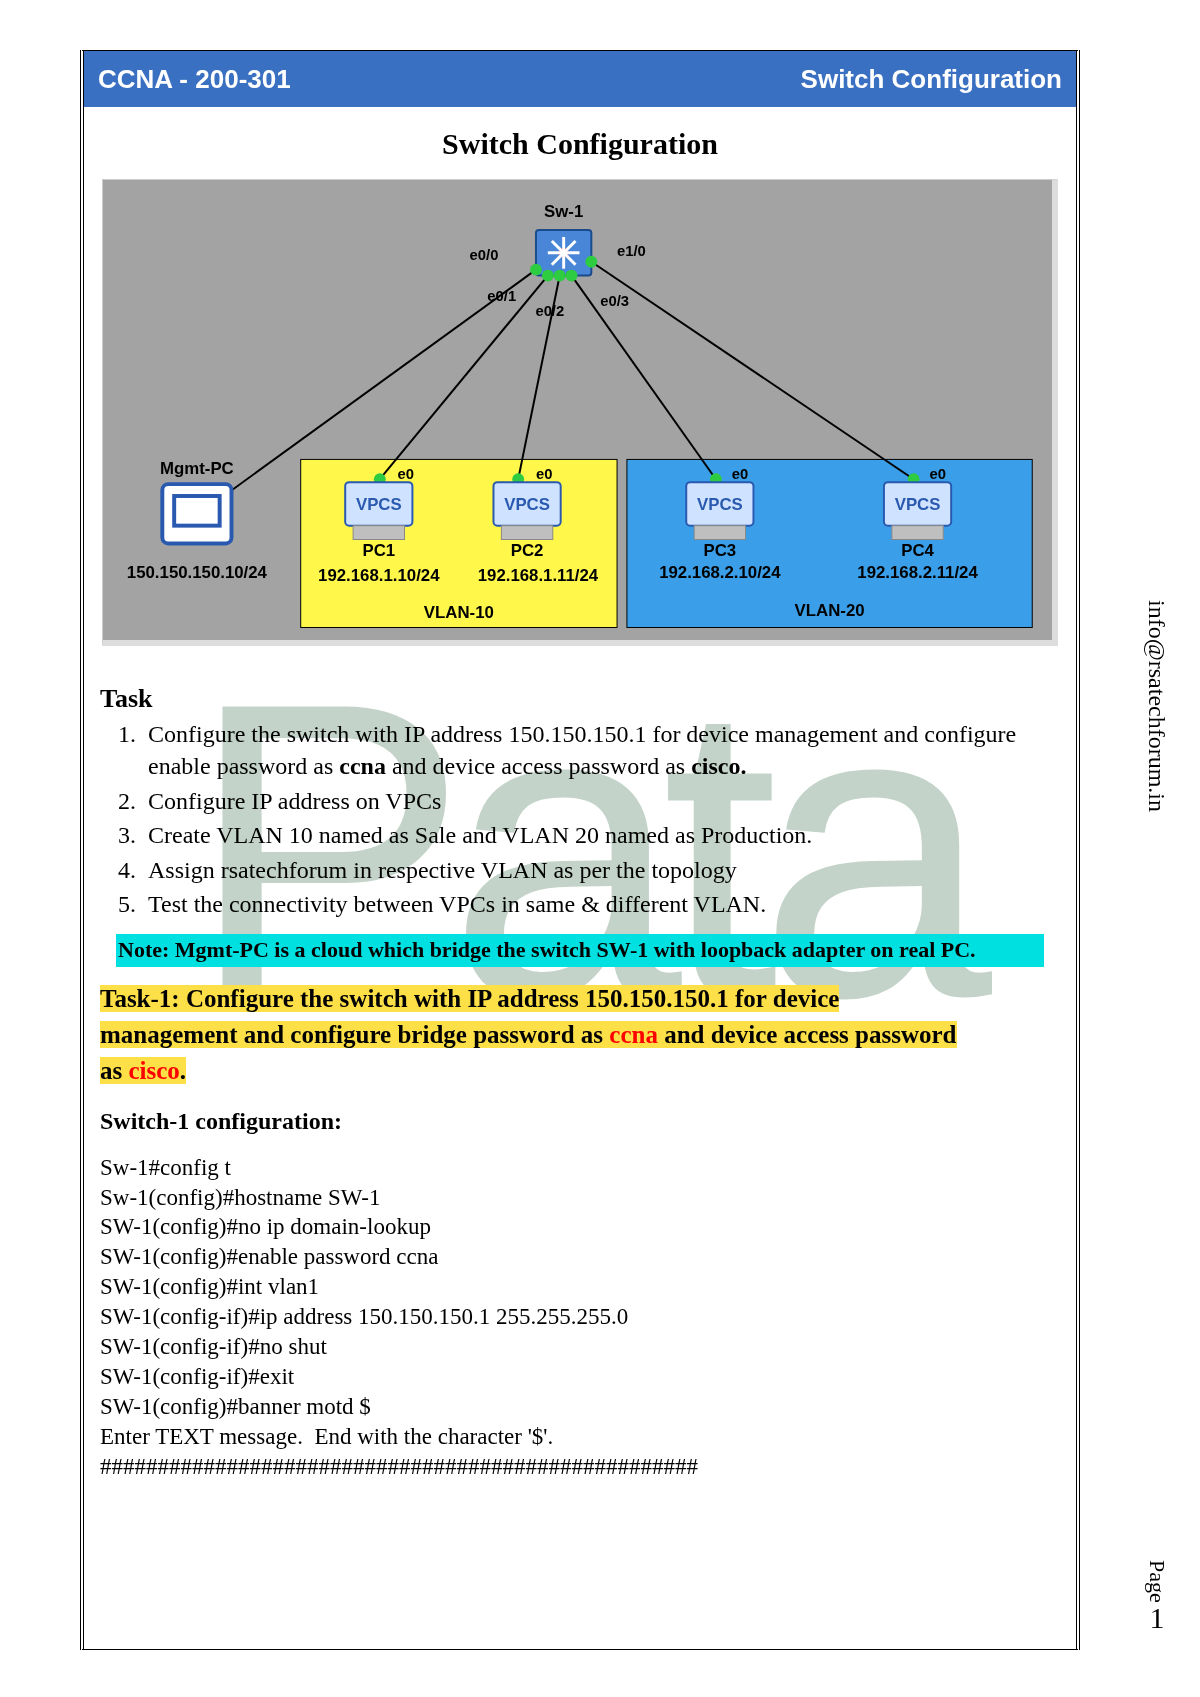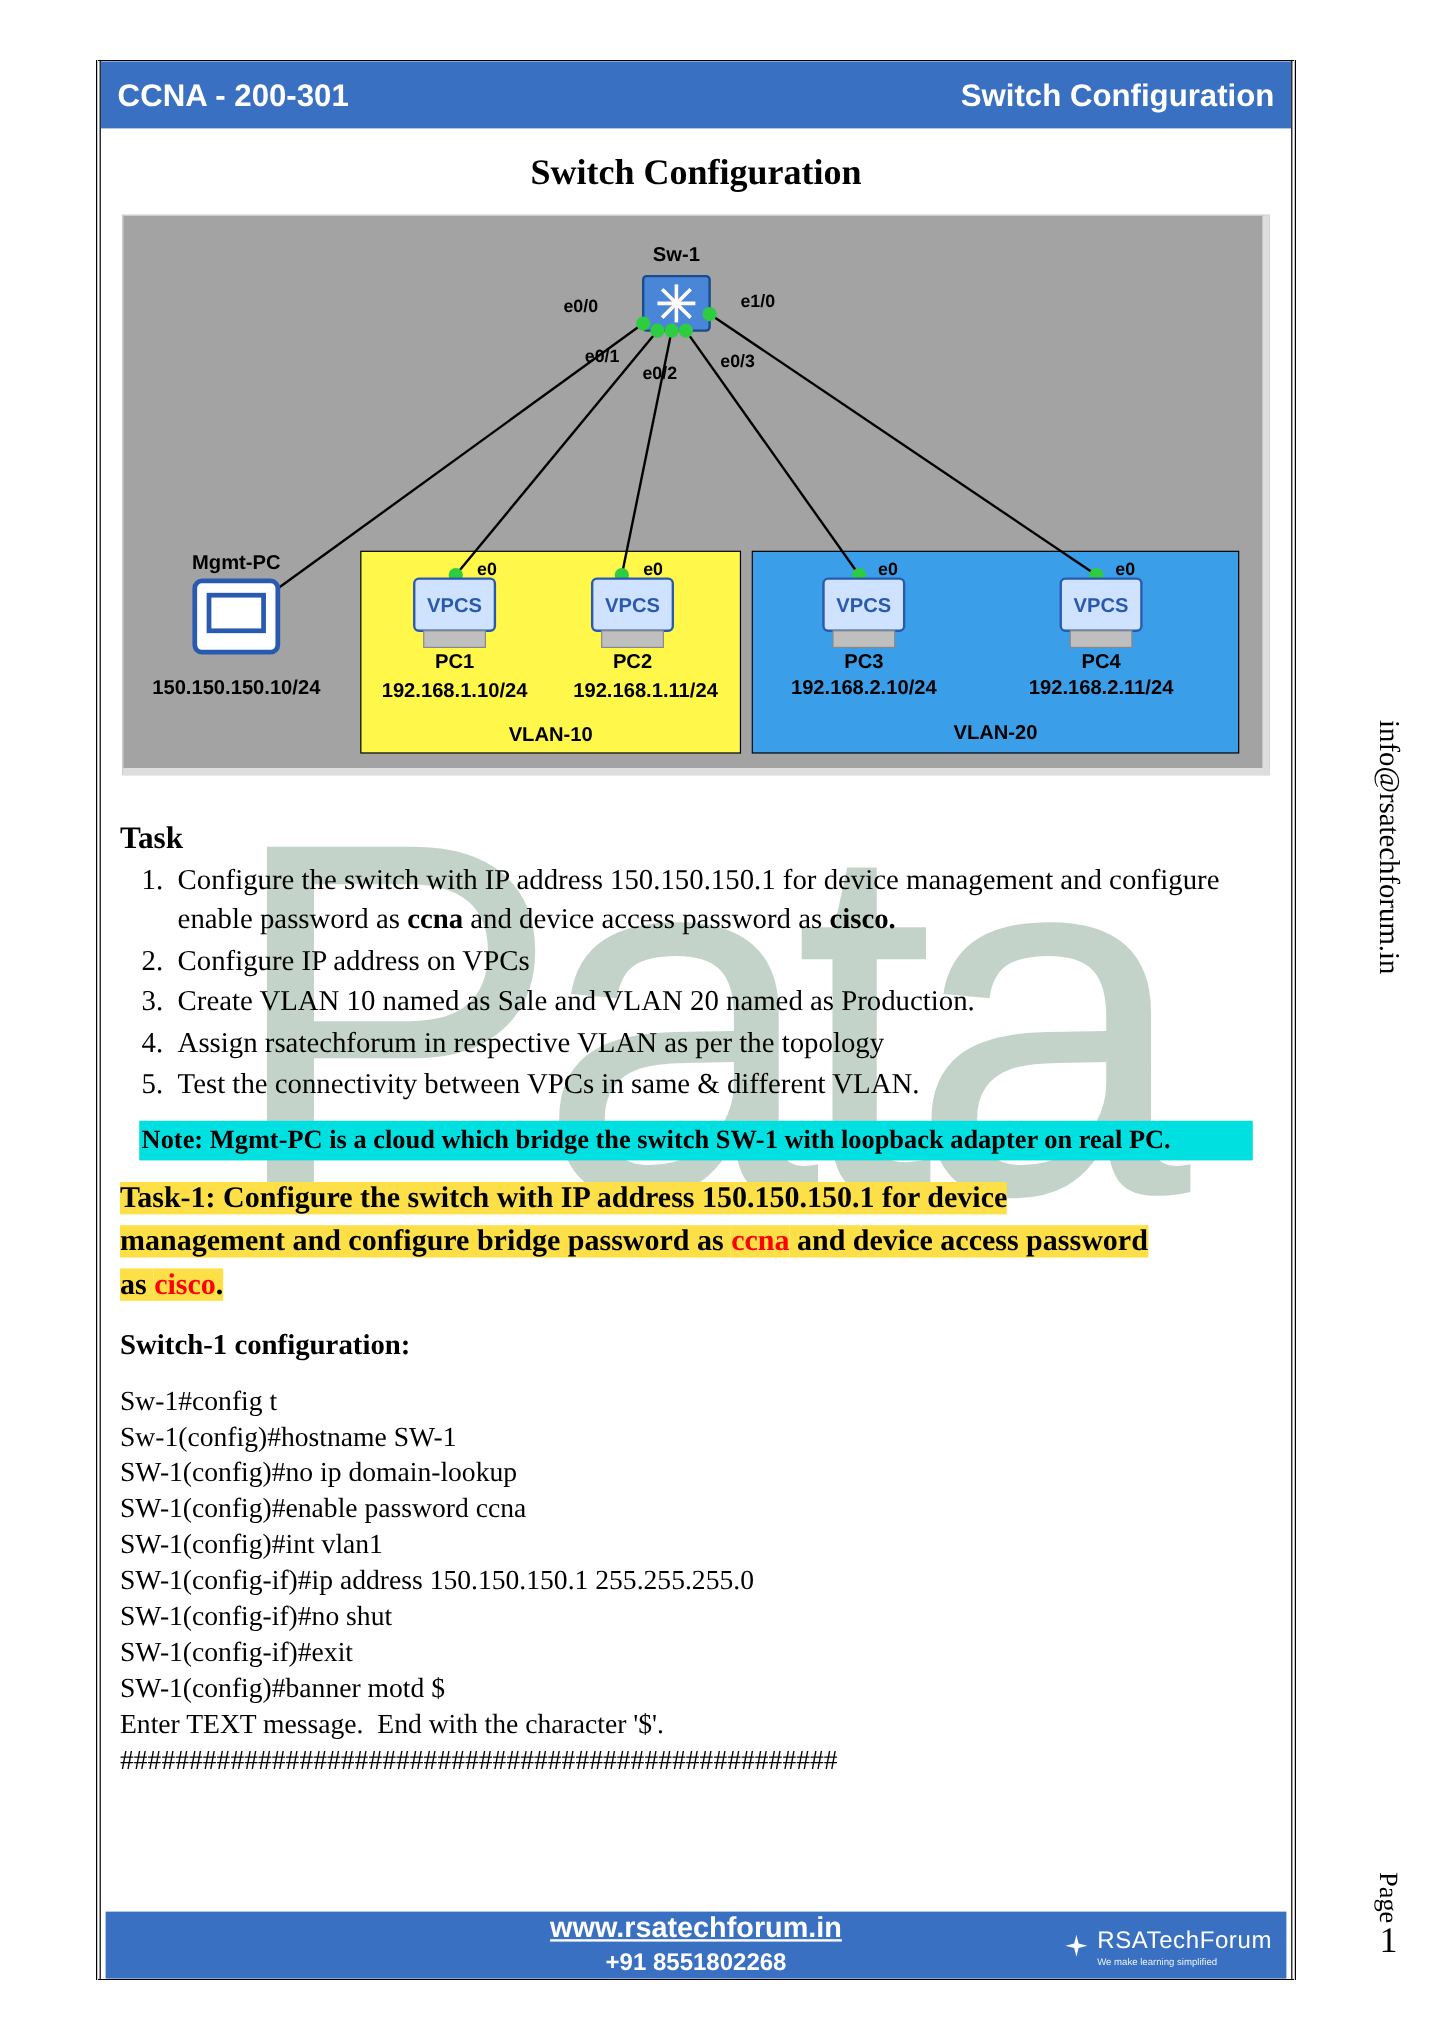--- a/index.html
+++ b/index.html
@@ -328,34 +328,19 @@
 SW-1(config)#enable password ccna
 SW-1(config)#int vlan1
 SW-1(config-if)#ip address 150.150.150.1 255.255.255.0
 SW-1(config-if)#no shut
 SW-1(config-if)#exit
 SW-1(config)#banner motd $
 Enter TEXT message.  End with the character '$'.
 ####################################################</div>
     </div>
 
-    <div class="footer-bar">
-      <div class="footer-center">
-        <span class="url">www.rsatechforum.in</span><br>
-        <span class="phone">+91 8551802268</span>
-      </div>
-      <div class="footer-logo">
-        <svg width="22" height="22" viewBox="0 0 24 24">
-            <path fill="#fff" d="M12 2l2 8 8 2-8 2-2 8-2-8-8-2 8-2z"></path>
-          </svg>
-        <div>
-          <span class="logo-name">RSATechForum</span>
-          <span class="logo-sub">We make learning simplified</span>
-        </div>
-      </div>
-    </div>
   </div>
 
   <div class="side-email">info@rsatechforum.in</div>
   <div class="side-page">
     <span>Page</span><span class="num">1</span>
   </div>
 </div>
 
 </body></html>

